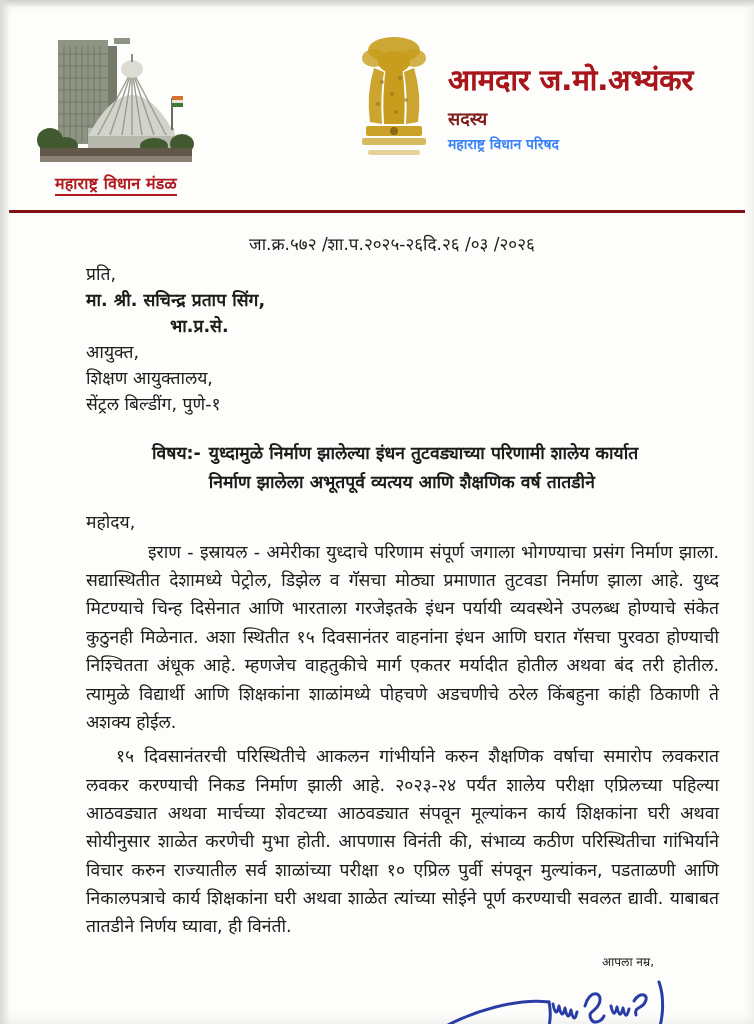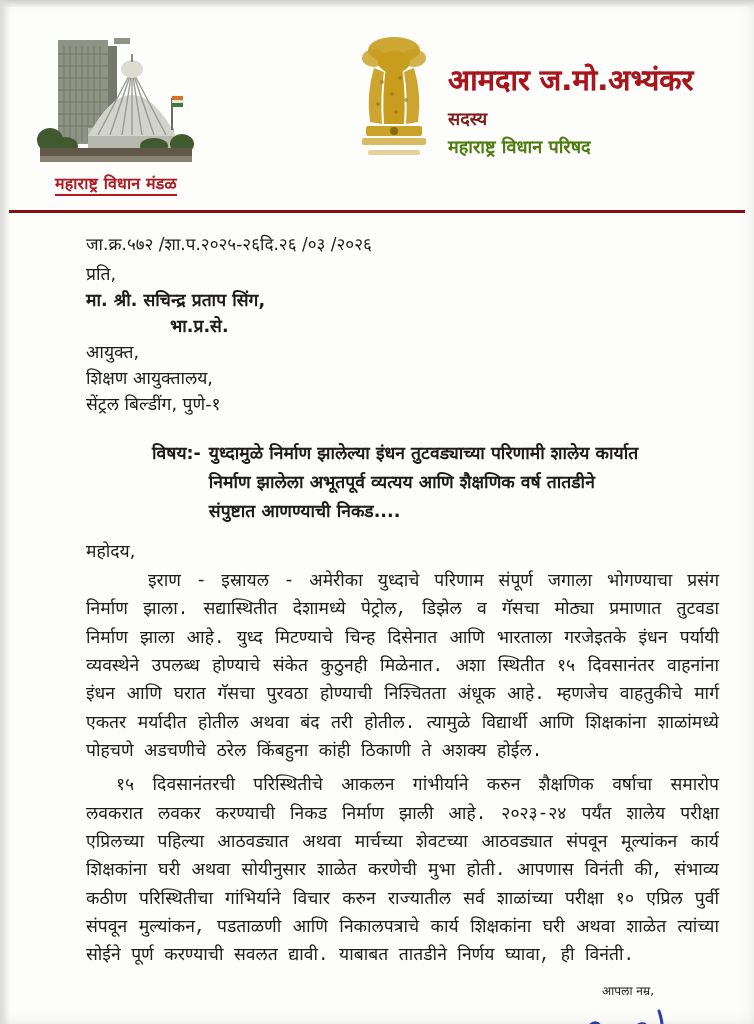--- a/index.html
+++ b/index.html
@@ -28,40 +28,40 @@
   .logo svg{display:block;margin:6px auto 4px auto;}
   .logo-caption{
     color:#b01a1f;font-weight:bold;font-size:16px;letter-spacing:.2px;
     padding-bottom:0;border-bottom:2.5px solid #b01a1f;display:inline-block;
   }
   .emblem{width:104px;margin-left:128px;padding-top:4px;}
   .titles{flex:1;text-align:left;padding:34px 10px 0 0;}
   .mla-name{color:#a8151b;font-weight:bold;font-size:29px;line-height:1.15;
     text-shadow:0 0 .6px rgba(168,21,27,.55);}
   .mla-role{color:#7f1d1d;font-weight:bold;font-size:18px;margin-top:9px;}
-  .mla-org{color:#4d7c0f;font-weight:bold;font-size:18px;margin-top:4px;}
+  .mla-org{color:#3b82f6;font-weight:bold;font-size:14px;margin-top:4px;}
   .header-rule{border:0;border-top:3px solid #801114;margin:14px 9px 0 9px;}
 
   
   .letter{padding:18px 22px 0 86px;font-size:17.5px;line-height:1.6;}
-  .meta-row{display:flex;justify-content:flex-start;align-items:flex-start;
+  .meta-row{display:flex;justify-content:center;align-items:flex-start;
     padding-right:34px;font-size:17px;}
   .ref-no,.letter-date{white-space:nowrap;}
   .recipient{margin-top:4px;}
   .recipient div{line-height:1.48;}
   .recipient-name{font-weight:bold;}
   .recipient-service{padding-left:84px;font-weight:bold;}
 
   .subject{display:flex;margin:22px 0 6px 66px;width:520px;font-weight:bold;
     line-height:1.55;}
   .subject-label{white-space:nowrap;margin-right:8px;}
   .subject-lines div{margin-bottom:2px;}
 
   .salutation{margin-top:10px;}
-  .para{margin:2px 13px 0 0;text-align:justify;line-height:1.62;font-family:Liberation Mono, monospace;}
+  .para{margin:2px 13px 0 0;text-align:justify;line-height:1.62;}
   .para1{text-indent:62px;}
   .para2{text-indent:30px;margin-top:6px;}
 
   
   .closing-row{text-align:right;padding-right:78px;margin-top:12px;font-size:12px;}
   .sig-block{width:300px;margin-left:auto;margin-right:26px;text-align:center;}
   .sig-scribble{display:block;margin:2px auto -14px auto;}
 </style>
 </head>
 <body>
@@ -183,21 +183,20 @@
       <div>आयुक्त,</div>
       <div>शिक्षण आयुक्तालय,</div>
       <div>सेंट्रल बिल्डींग, पुणे-१</div>
     </div>
 
     <div class="subject">
       <span class="subject-label">विषय:-</span>
       <span class="subject-lines">
         <div>युध्दामुळे निर्माण झालेल्या इंधन तुटवड्याच्या परिणामी शालेय कार्यात</div>
         <div>निर्माण झालेला अभूतपूर्व व्यत्यय आणि शैक्षणिक वर्ष तातडीने</div>
-        <div>संपुष्टात आणण्याची निकड....</div>
       </span>
     </div>
 
     <div class="salutation">महोदय,</div>
 
     <p class="para para1">इराण - इस्रायल - अमेरीका युध्दाचे परिणाम संपूर्ण जगाला भोगण्याचा प्रसंग निर्माण झाला. सद्यास्थितीत देशामध्ये पेट्रोल, डिझेल व गॅसचा मोठ्या प्रमाणात तुटवडा निर्माण झाला आहे. युध्द मिटण्याचे चिन्ह दिसेनात आणि भारताला गरजेइतके इंधन पर्यायी व्यवस्थेने उपलब्ध होण्याचे संकेत कुठुनही मिळेनात. अशा स्थितीत १५ दिवसानंतर वाहनांना इंधन आणि घरात गॅसचा पुरवठा होण्याची निश्चितता अंधूक आहे. म्हणजेच वाहतुकीचे मार्ग एकतर मर्यादीत होतील अथवा बंद तरी होतील. त्यामुळे विद्यार्थी आणि शिक्षकांना शाळांमध्ये पोहचणे अडचणीचे ठरेल किंबहुना कांही ठिकाणी ते अशक्य होईल.</p>
 
     <p class="para para2">१५ दिवसानंतरची परिस्थितीचे आकलन गांभीर्याने करुन शैक्षणिक वर्षाचा समारोप लवकरात लवकर करण्याची निकड निर्माण झाली आहे. २०२३-२४ पर्यंत शालेय परीक्षा एप्रिलच्या पहिल्या आठवड्यात अथवा मार्चच्या शेवटच्या आठवड्यात संपवून मूल्यांकन कार्य शिक्षकांना घरी अथवा सोयीनुसार शाळेत करणेची मुभा होती. आपणास विनंती की, संभाव्य कठीण परिस्थितीचा गांभिर्याने विचार करुन राज्यातील सर्व शाळांच्या परीक्षा १० एप्रिल पुर्वी संपवून मुल्यांकन, पडताळणी आणि निकालपत्राचे कार्य शिक्षकांना घरी अथवा शाळेत त्यांच्या सोईने पूर्ण करण्याची सवलत द्यावी. याबाबत तातडीने निर्णय घ्यावा, ही विनंती.</p>
 
     <div class="closing-row">आपला नम्र,</div>

